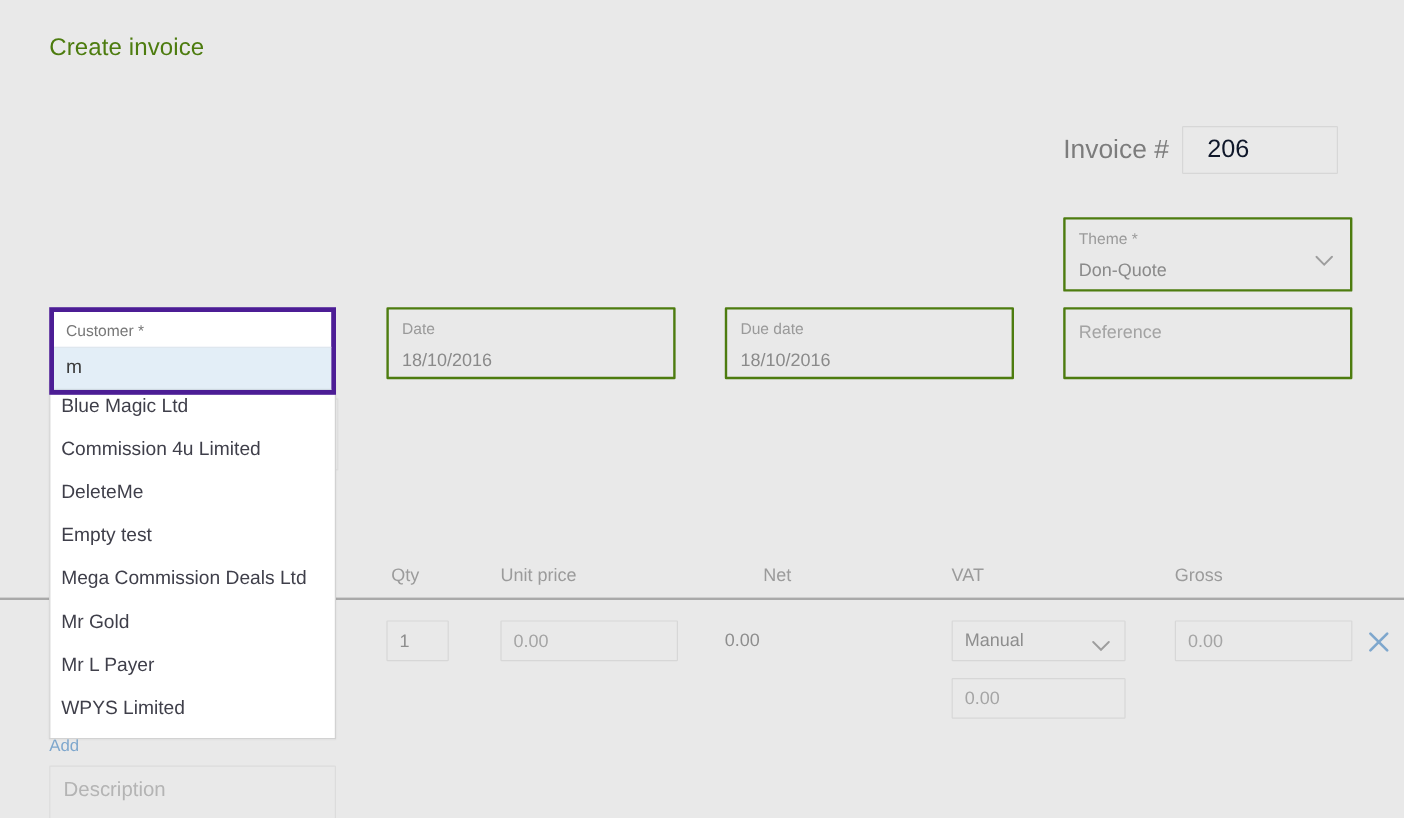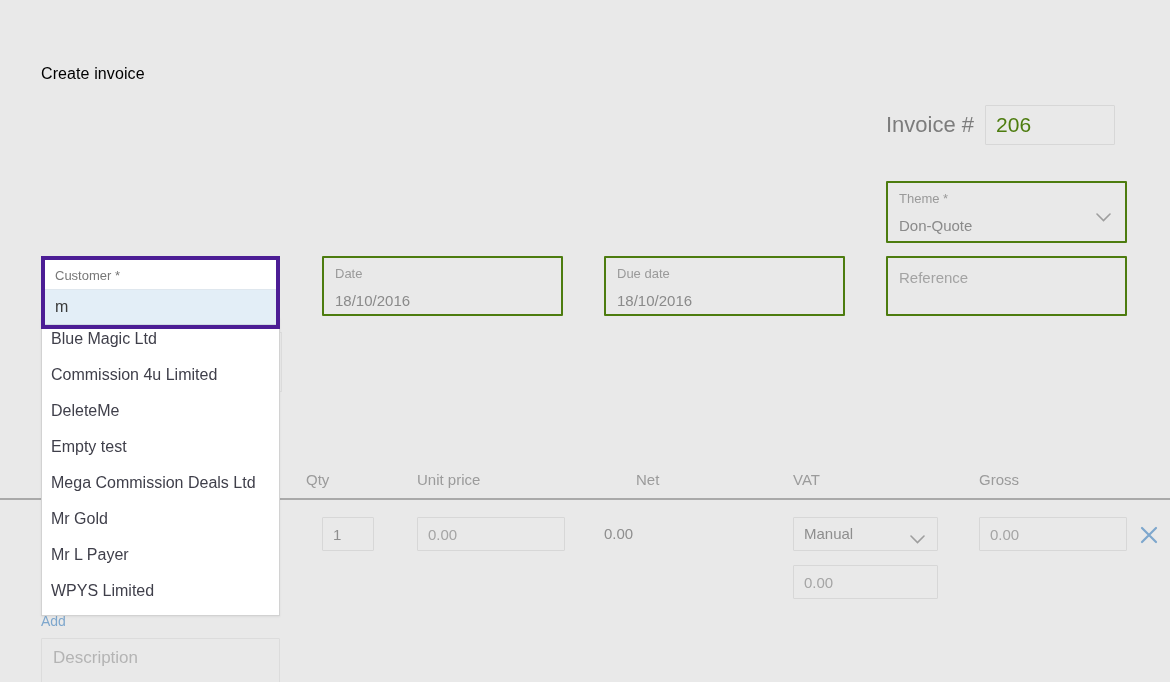--- a/index.html
+++ b/index.html
@@ -20,26 +20,25 @@
     position: relative;
     width: 1170px;
     height: 682px;
   }
 
   
   .page-title {
     position: absolute;
     left: 41px;
     top: 24px;
-    font-size: 16px;
+    font-size: 20px;
     font-weight: 400;
-    color: #000000;
+    color: #4d7c0f;
     letter-spacing: 0.1px;
     line-height: 32px;
-    margin-top: 34px;
   }
 
   
   .btn-row {
     position: absolute;
     left: 41px;
     top: 106px;
     display: flex;
     gap: 13px;
   }
@@ -80,23 +79,23 @@
     margin-right: 11px;
     white-space: nowrap;
   }
   .invoice-no-box {
     width: 130px;
     height: 40px;
     box-sizing: border-box;
     border: 1px solid #d7d7d7;
     background: transparent;
     font-size: 21px;
-    color: #4d7c0f;
-    font-family: "Liberation Sans", sans-serif;
-    padding: 0 10px;
+    color: #0f172a;
+    font-family: "Liberation Sans", sans-serif;
+    padding: 0 20px;
     line-height: 38px;
     border-radius: 1px;
     outline: none;
   }
 
   
   .field {
     position: absolute;
     box-sizing: border-box;
     border: 2px solid #4d7c0f;
@@ -224,21 +223,21 @@
     height: 30px;
   }
   .th {
     position: absolute;
     top: 0;
     font-size: 15px;
     color: #9b9b9b;
     line-height: 20px;
     white-space: nowrap;
   }
-  .th-qty    { left: 306px; }
+  .th-qty    { left: 326px; }
   .th-unit   { left: 417px; }
   .th-net    { left: 636px; }
   .th-vat    { left: 793px; }
   .th-gross  { left: 979px; }
 
   .table-divider {
     position: absolute;
     left: 0;
     top: 498px;
     width: 1170px;

